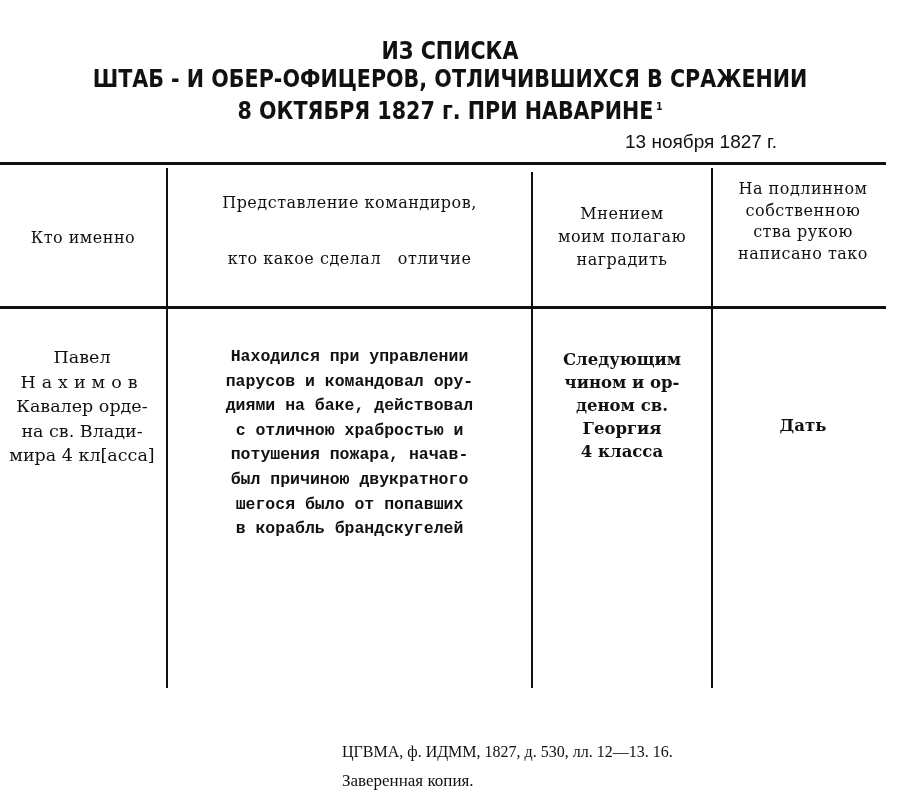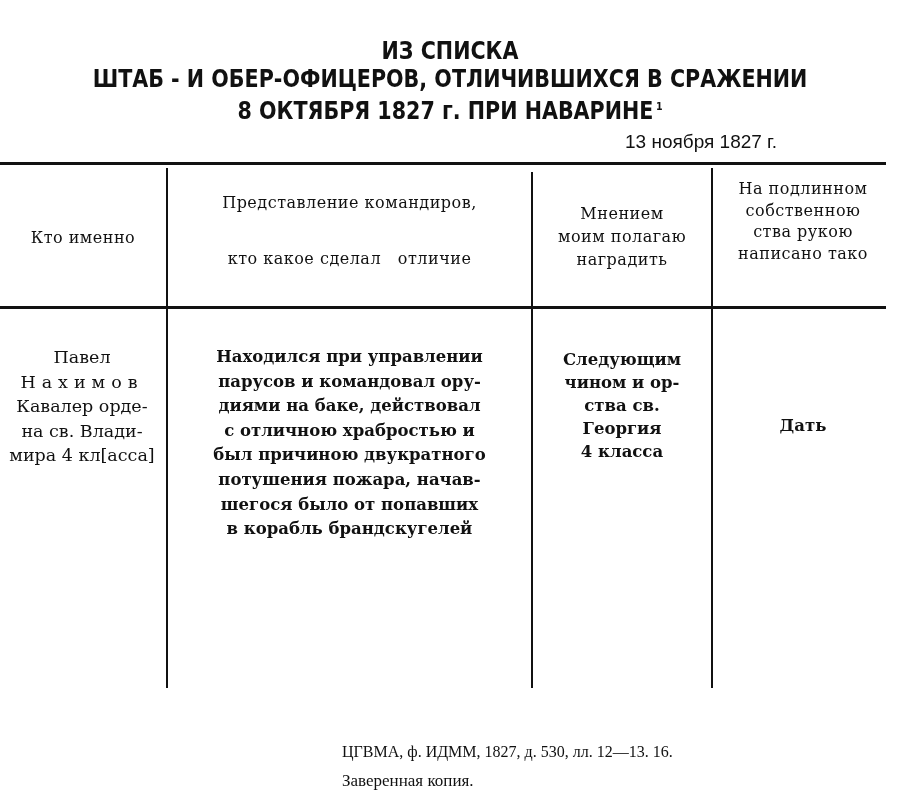--- a/index.html
+++ b/index.html
@@ -23,21 +23,21 @@
     .v3 { left: 711px; top: 168px; height: 520px; }
     .cell { position: absolute; font-size: 16px; line-height: 24px; text-align: center; }
     .hdr { font-size: 16px; letter-spacing: 0.5px; }
     .h1 { left: 0; width: 166px; top: 226px; }
     .h2a { left: 168px; width: 363px; top: 191px; }
     .h2b { left: 168px; width: 363px; top: 247px; }
     .h3 { left: 533px; width: 178px; top: 202px; line-height: 23px; }
     .h4 { left: 713px; width: 180px; top: 178px; line-height: 21.5px; }
     .body-text { font-weight: bold; font-size: 16.5px; line-height: 24.6px; }
     .c1 { left: -6px; width: 176px; top: 345px; }
-    .c2 { left: 168px; width: 363px; top: 345px; }
+    .c2 { left: 168px; width: 363px; top: 345px; font-family: Liberation Mono, monospace; }
     .c3 { left: 533px; width: 178px; top: 348px; line-height: 23px; }
     .c4 { left: 713px; width: 180px; top: 414px; }
     .spaced { letter-spacing: 6px; }
     .foot { position: absolute; left: 342px; font-family: "Liberation Serif", serif; }
     .f1 { top: 743px; font-size: 16px; }
     .f2 { top: 771px; font-size: 17px; font-weight: normal; }
   </style>
 </head>
 <body>
 
@@ -77,30 +77,30 @@
     <div>Кавалер орде-</div>
     <div>на св. Влади-</div>
     <div>мира 4 кл[асса]</div>
   </div>
 
   <div class="cell body-text c2">
     <div>Находился при управлении</div>
     <div>парусов и командовал ору-</div>
     <div>диями на баке, действовал</div>
     <div>с отличною храбростью и</div>
+    <div>потушения пожара, начав-</div>
     <div>был причиною двукратного</div>
-    <div>потушения пожара, начав-</div>
     <div>шегося было от попавших</div>
     <div>в корабль брандскугелей</div>
   </div>
 
   <div class="cell body-text c3">
     <div>Следующим</div>
     <div>чином и ор-</div>
-    <div>ства св.</div>
+    <div>деном св.</div>
     <div>Георгия</div>
     <div>4 класса</div>
   </div>
 
   <div class="cell body-text c4">Дать</div>
 </div>
 
 <div class="foot f1">ЦГВМА, ф. ИДММ, 1827, д. 530, лл. 12—13. 16.</div>
 <div class="foot f2">Заверенная копия.</div>
 

